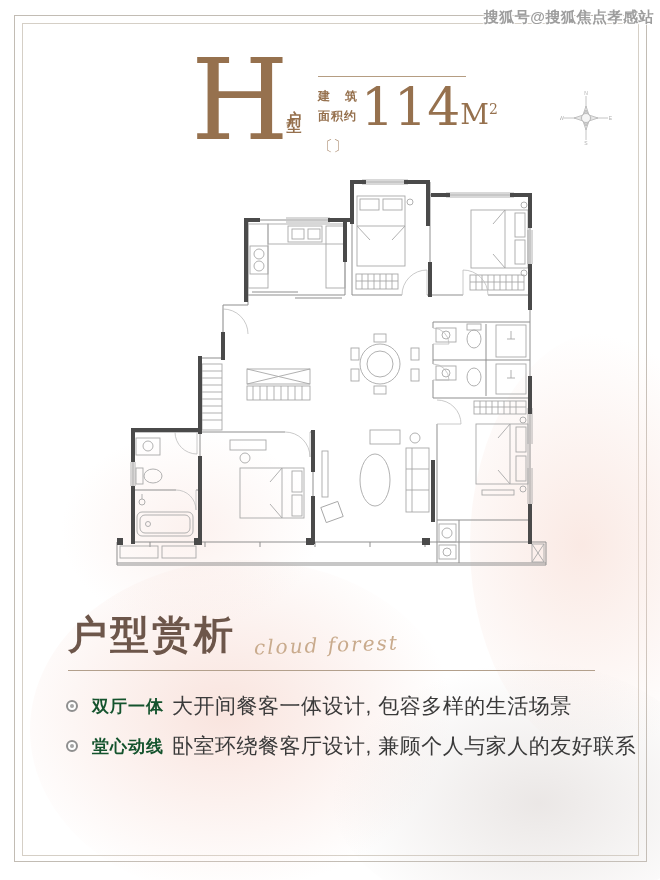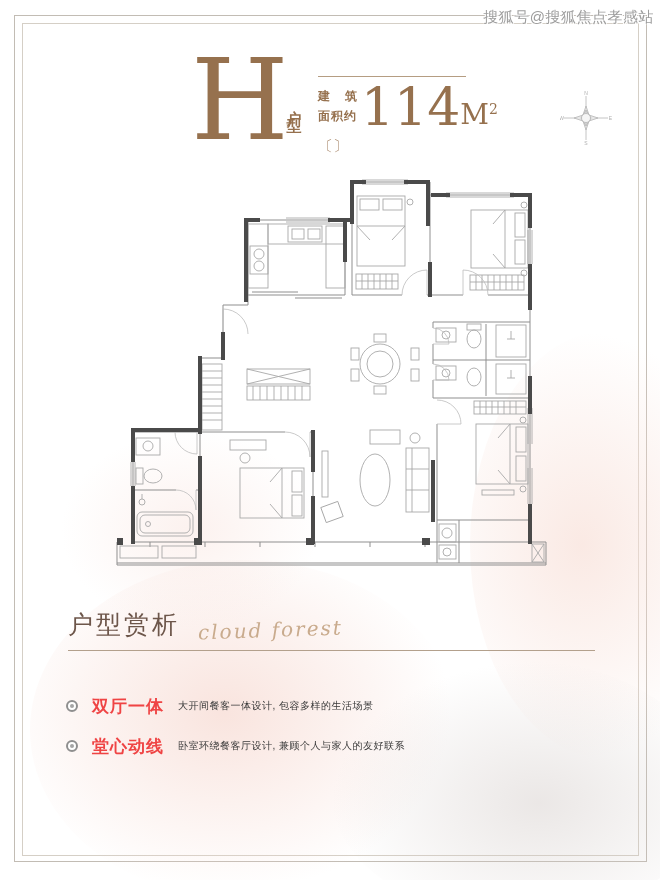--- a/index.html
+++ b/index.html
@@ -15,21 +15,21 @@
   .blob.b1{left:30px;top:560px;width:430px;height:340px;
     background:radial-gradient(ellipse at 45% 45%, rgba(247,219,211,.75), rgba(247,219,211,0) 68%);}
   .blob.b2{left:470px;top:330px;width:280px;height:430px;
     background:radial-gradient(ellipse at 40% 50%, rgba(248,224,216,.7), rgba(248,224,216,0) 70%);}
   .blob.b3{left:330px;top:660px;width:380px;height:260px;
     background:radial-gradient(ellipse at 55% 55%, rgba(210,202,199,.45), rgba(210,202,199,0) 70%);}
   .blob.b4{left:60px;top:430px;width:260px;height:200px;
     background:radial-gradient(ellipse, rgba(249,228,222,.5), rgba(249,228,222,0) 70%);}
 
   .watermark{
-    position:absolute;top:8px;right:6px;font-size:15px;font-weight:normal;
+    position:absolute;top:8px;right:6px;font-size:15px;font-weight:bold;
     color:#9d9d9d;letter-spacing:.5px;
     text-shadow:-1px -1px 0 #fff,1px -1px 0 #fff,-1px 1px 0 #fff,1px 1px 0 #fff;
   }
 
   .h-letter{
     position:absolute;left:191px;top:44px;
     font-family:"DejaVu Serif","Liberation Serif",serif;
     font-size:112px;line-height:1;color:#96714e;
   }
   .type-vert{
@@ -52,40 +52,40 @@
   .compass{position:absolute;left:560px;top:90px;}
 
   .floorplan{position:absolute;left:90px;top:168px;}
   .fp-w{stroke:#8f8f8f;stroke-width:1;fill:none;}
   .fp-d{stroke:#4a4a4a;stroke-width:4;fill:none;}
   .fp-f{stroke:#a8a8a8;stroke-width:.9;fill:none;}
   .fp-win{stroke:#9f9f9f;stroke-width:.8;fill:none;}
   .fp-a{stroke:#bcbcbc;stroke-width:.8;fill:none;}
 
   .section-head{position:absolute;left:68px;top:608px;width:530px;}
-  .section-title{font-size:25px;font-weight:normal;color:#6d564a;letter-spacing:3px;display:inline-block;}
+  .section-title{font-size:39px;font-weight:bold;color:#6d564a;letter-spacing:3px;display:inline-block;}
   .section-script{
     display:inline-block;margin-left:14px;
     font-family:"DejaVu Serif","Liberation Serif",serif;
     font-style:italic;font-size:20px;color:#c9ab8d;letter-spacing:2px;
     transform:rotate(-2deg);vertical-align:-4px;
   }
   .section-rule{border-top:1px solid #b3a08c;margin-top:8px;width:527px;}
 
   .features{position:absolute;left:66px;top:686px;width:540px;}
   .feature{display:flex;align-items:center;height:40px;}
   .bullet{
     width:8px;height:8px;border-radius:50%;border:2px solid #8f8f8f;background:#fff;
     margin-right:14px;flex:0 0 auto;position:relative;
   }
   .bullet::after{
     content:"";position:absolute;left:2px;top:2px;width:4px;height:4px;border-radius:50%;background:#a5a5a5;
   }
-  .feature .label{font-size:17px;font-weight:bold;color:#ef4444;white-space:nowrap;margin-right:14px;letter-spacing:1px;text-align:center;}
-  .feature .desc{font-size:10px;color:#3a3a3a;white-space:nowrap;letter-spacing:.5px;}
+  .feature .label{font-size:17px;font-weight:bold;color:#14532d;white-space:nowrap;margin-right:8px;letter-spacing:1px;text-align:center;}
+  .feature .desc{font-size:21px;color:#3a3a3a;white-space:nowrap;letter-spacing:.5px;}
 </style>
 </head>
 <body>
 
 <div class="frame outer"></div>
 <div class="frame inner"></div>
 
 <div class="blob b2"></div>
 <div class="blob b1"></div>
 <div class="blob b3"></div>

